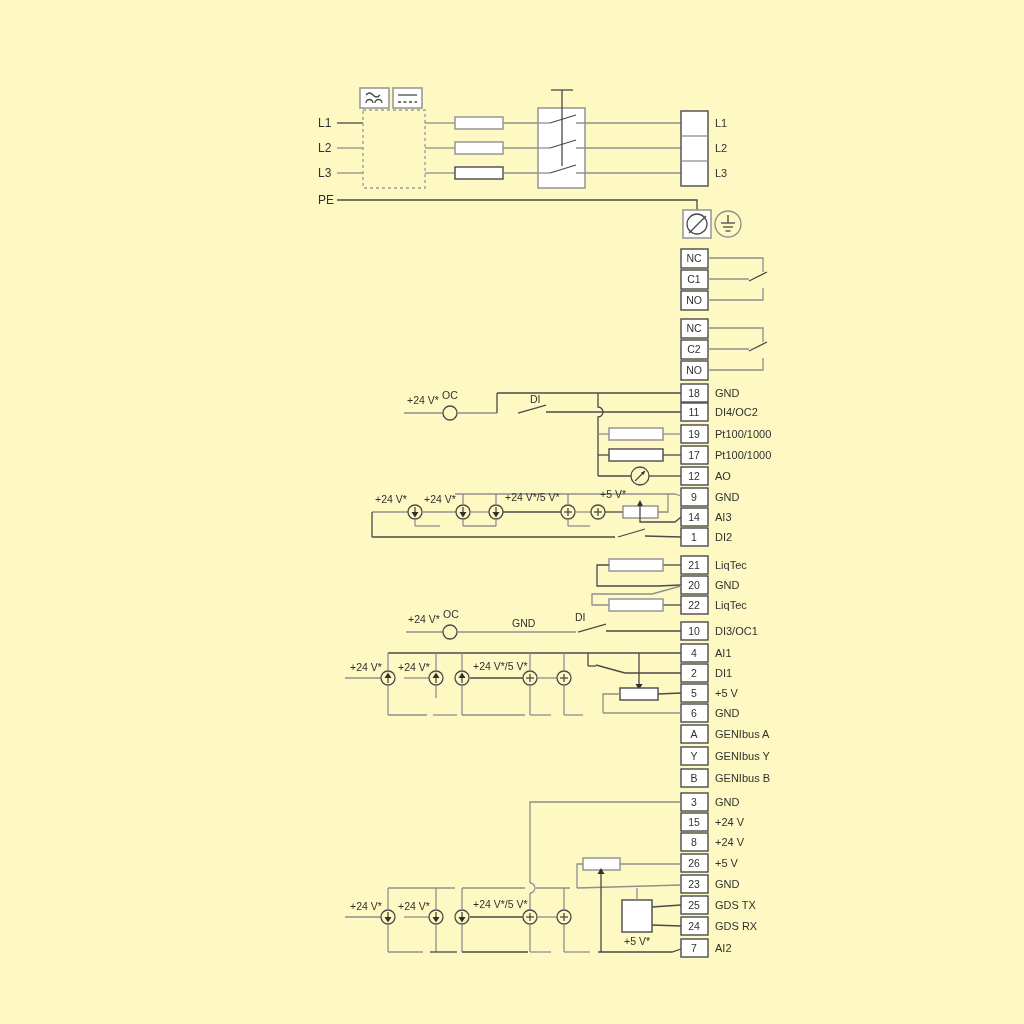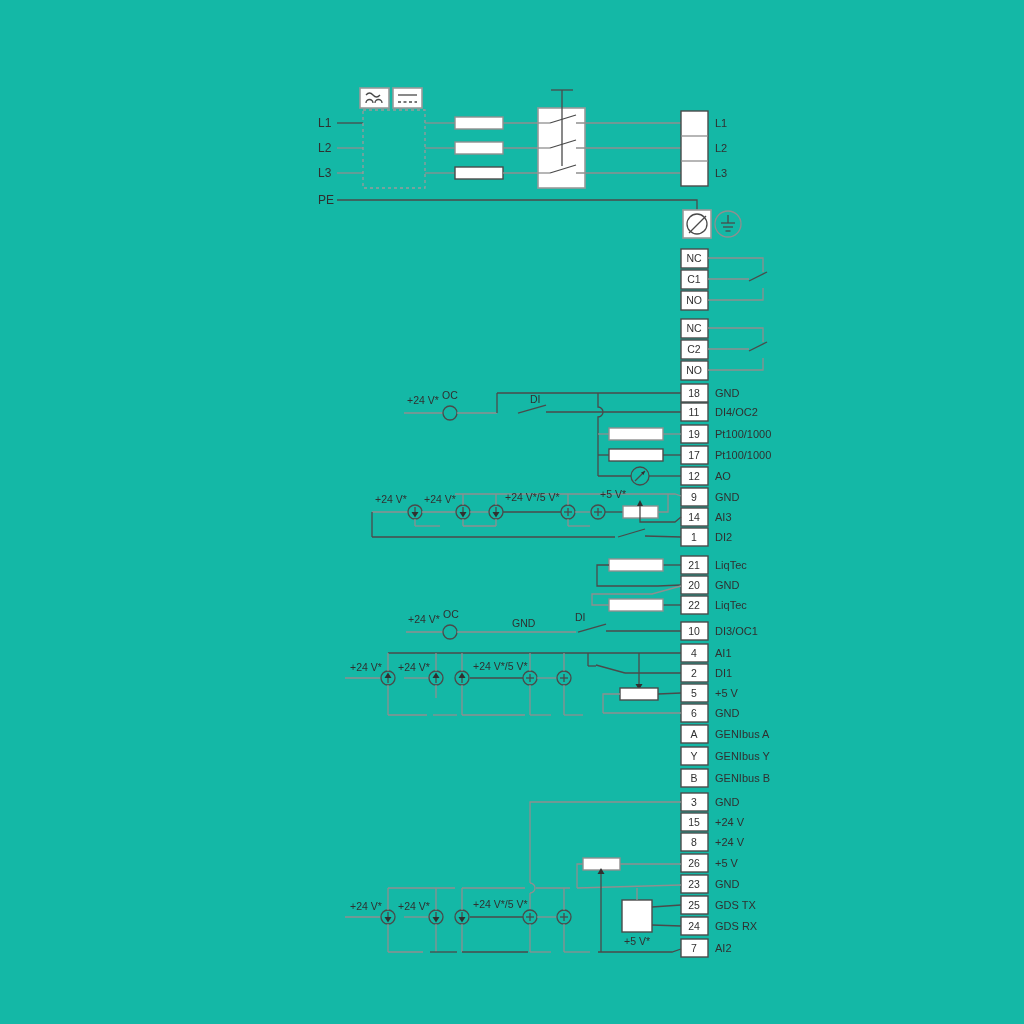--- a/index.html
+++ b/index.html
@@ -1,16 +1,16 @@
 <!DOCTYPE html>
 <html><head>
 <meta charset="utf-8">
 <style>
   html,body{margin:0;padding:0;background:#ffffff;}
-  .stage{position:relative;width:1024px;height:1024px;background:#14b8a6;overflow:hidden;}
+  .stage{position:relative;width:1024px;height:1024px;background:#fef9c3;overflow:hidden;}
   svg{position:absolute;left:0;top:0;}
   svg text{font-family:"Liberation Sans","DejaVu Sans",sans-serif;fill:#303030;}
   .tl{font-size:11px;}          
   .tn{font-size:10.5px;}        
   .ml{font-size:12px;}          
   .an{font-size:10.5px;}        
   .w{stroke:#8f8f8f;stroke-width:1.3;fill:none;}
   .wd{stroke:#4a4a4a;stroke-width:1.3;fill:none;}
   .box{fill:#ffffff;stroke:#4a4a4a;stroke-width:1.4;}
   .boxg{fill:#ffffff;stroke:#9a9a9a;stroke-width:1.6;}

